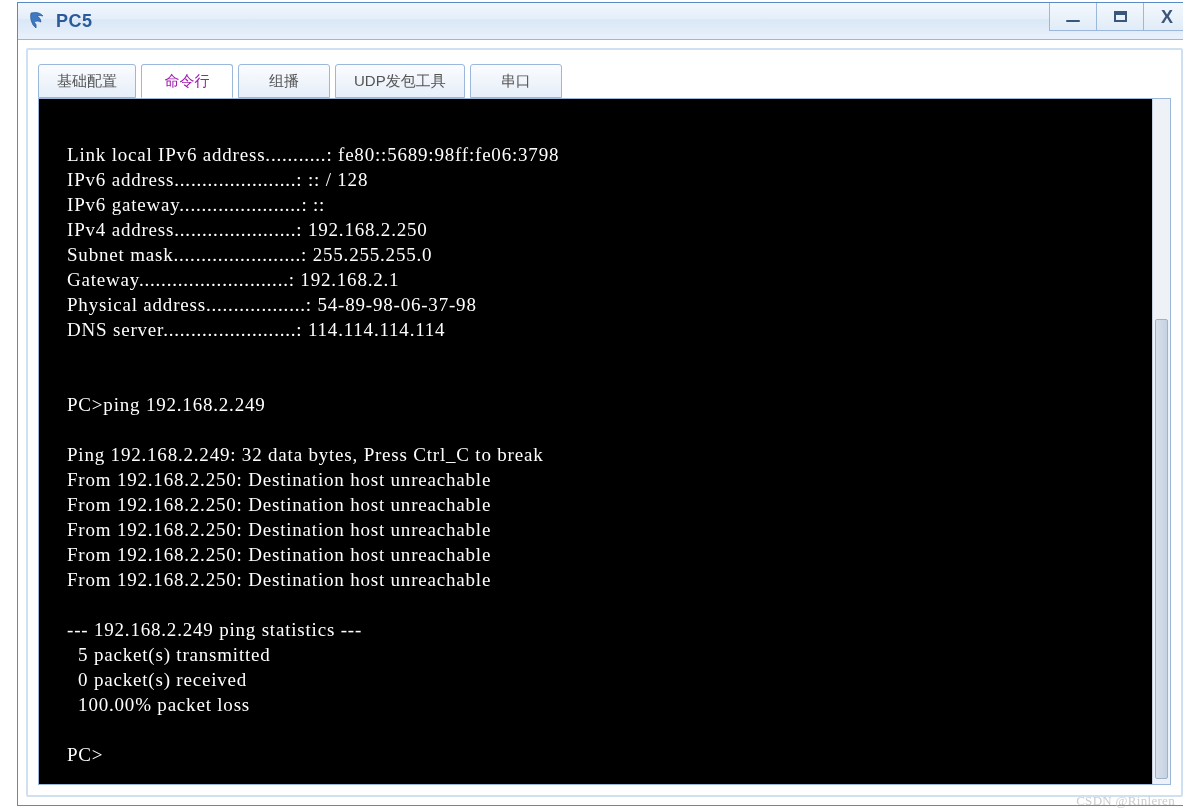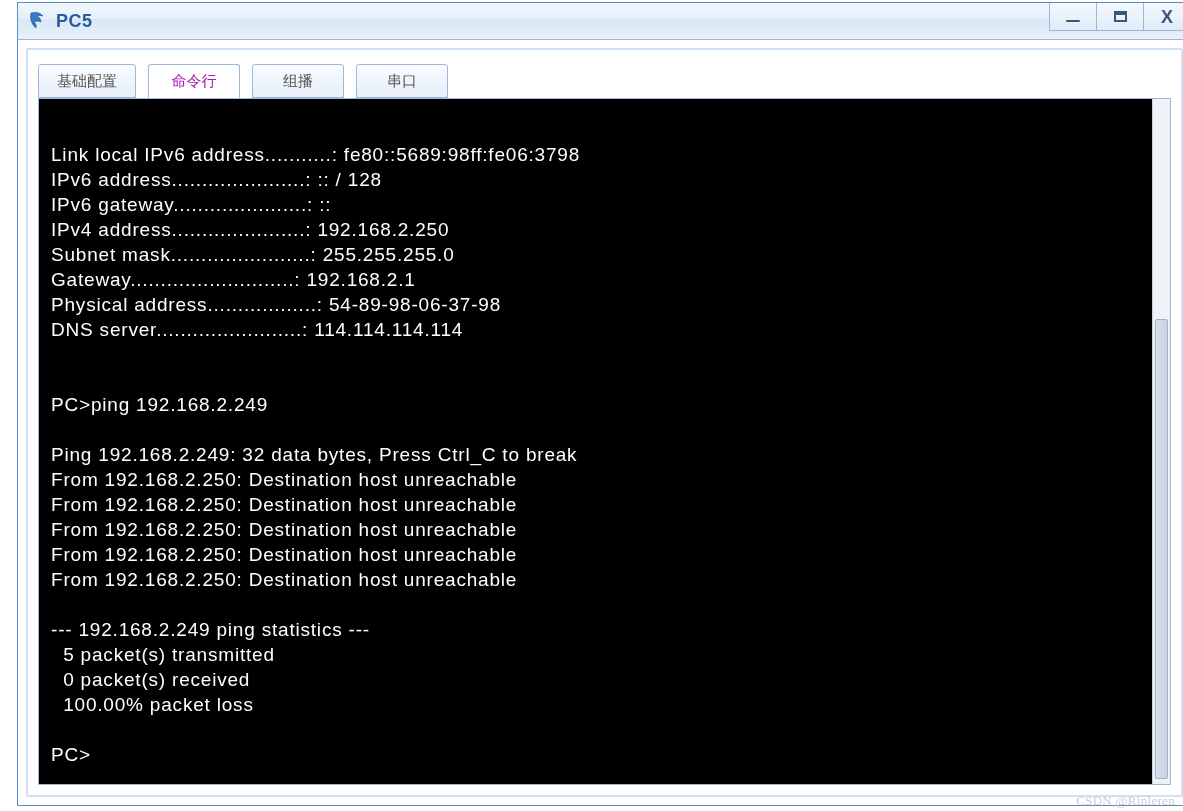--- a/index.html
+++ b/index.html
@@ -84,21 +84,21 @@
     border-radius: 2px;
     background: #fff;
   }
 
   
   .tabstrip {
     display: flex;
     align-items: flex-end;
     padding: 8px 10px 0 10px;
     height: 48px;
-    gap: 12px;
+    gap: 5px;
   }
   .tab {
     height: 34px;
     min-width: 92px;
     padding: 0 18px;
     border: 1px solid #9bb7da;
     border-bottom: 1px solid #9bb7da;
     border-top-left-radius: 3px;
     border-top-right-radius: 3px;
     background: linear-gradient(to bottom, #fafcff, #e6eef8);
@@ -119,23 +119,23 @@
   
   .terminal-wrap {
     position: absolute;
     left: 10px; right: 10px; top: 48px; bottom: 10px;
     border: 1px solid #9bb7da;
     background: #000;
   }
   .terminal {
     position: absolute;
     left: 0; right: 18px; top: 0; bottom: 0;
-    padding: 18px 10px 10px 12px;
+    padding: 18px 10px 10px 28px;
     color: #fff;
-    font-family: Liberation Sans, sans-serif;
+    font-family: Liberation Serif, serif;
     font-size: 19px;
     line-height: 25px;
     letter-spacing: 0.8px;
     white-space: pre;
     overflow: hidden;
   }
   .scroll {
     position: absolute;
     right: 0; top: 0; bottom: 0;
     width: 18px;
@@ -192,20 +192,23 @@
 
     <div class="tabstrip">
       <div class="tab">
         <span>基础配置</span>
       </div>
       <div class="tab active">
         <span>命令行</span>
       </div>
       <div class="tab">
         <span>组播</span>
+      </div>
+      <div class="tab wide">
+        <span>UDP发包工具</span>
       </div>
       <div class="tab">
         <span>串口</span>
       </div>
     </div>
 
     <div class="terminal-wrap">
       <div class="terminal" id="terminal">
 Link local IPv6 address...........: fe80::5689:98ff:fe06:3798
 IPv6 address......................: :: / 128

